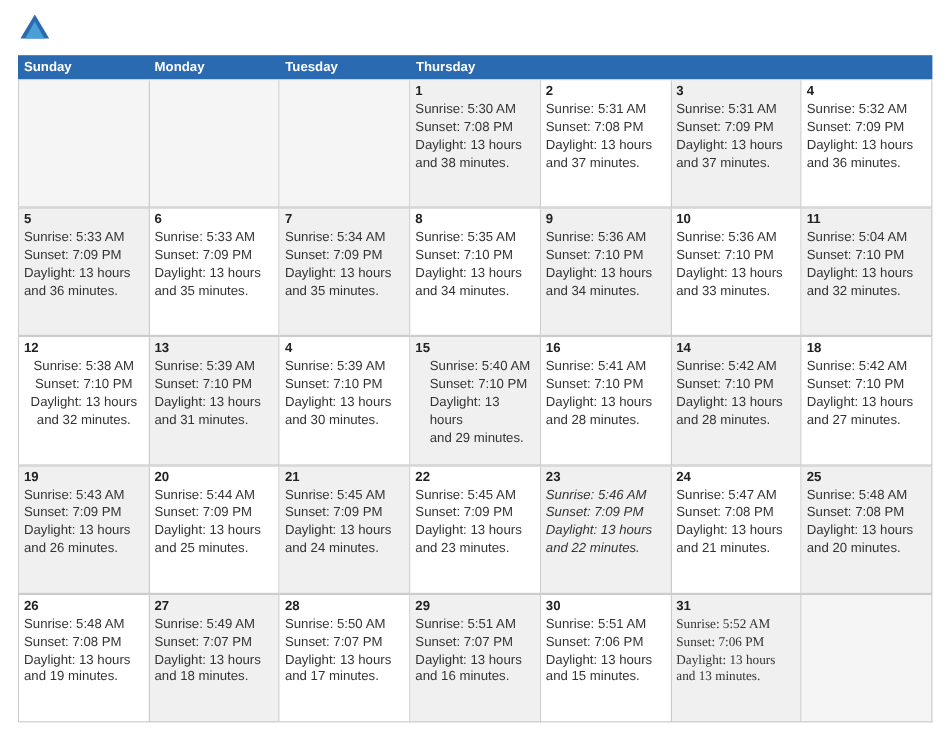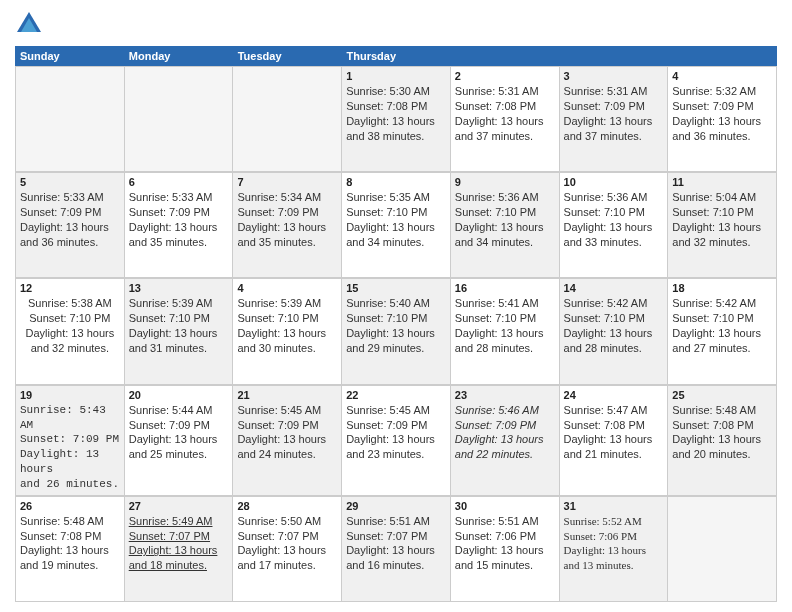--- a/index.html
+++ b/index.html
@@ -246,21 +246,21 @@
           </div>
           <div class="cal-cell">
             <div class="day-num">4</div>
             <div class="day-info" style="white-space: pre-line;">Sunrise: 5:39 AM
 Sunset: 7:10 PM
 Daylight: 13 hours
 and 30 minutes.</div>
           </div>
           <div class="cal-cell shaded">
             <div class="day-num">15</div>
-            <div class="day-info" style="white-space: pre-line;">Sunrise: 5:40 AM
+            <div class="day-info" style="white-space: pre-line; margin-left: 12px;">Sunrise: 5:40 AM
 Sunset: 7:10 PM
 Daylight: 13 hours
 and 29 minutes.</div>
           </div>
           <div class="cal-cell">
             <div class="day-num">16</div>
             <div class="day-info" style="white-space: pre-line;">Sunrise: 5:41 AM
 Sunset: 7:10 PM
 Daylight: 13 hours
 and 28 minutes.</div>
@@ -276,21 +276,21 @@
             <div class="day-num">18</div>
             <div class="day-info" style="white-space: pre-line;">Sunrise: 5:42 AM
 Sunset: 7:10 PM
 Daylight: 13 hours
 and 27 minutes.</div>
           </div>
         </div>
         <div class="cal-week">
           <div class="cal-cell shaded">
             <div class="day-num">19</div>
-            <div class="day-info" style="white-space: pre-line; font-family: Liberation Mono, monospace;">Sunrise: 5:43 AM
+            <div class="day-info" style="white-space: pre-line;">Sunrise: 5:43 AM
 Sunset: 7:09 PM
 Daylight: 13 hours
 and 26 minutes.</div>
           </div>
           <div class="cal-cell">
             <div class="day-num">20</div>
             <div class="day-info" style="white-space: pre-line;">Sunrise: 5:44 AM
 Sunset: 7:09 PM
 Daylight: 13 hours
 and 25 minutes.</div>
@@ -334,21 +334,21 @@
         <div class="cal-week">
           <div class="cal-cell">
             <div class="day-num">26</div>
             <div class="day-info" style="white-space: pre-line;">Sunrise: 5:48 AM
 Sunset: 7:08 PM
 Daylight: 13 hours
 and 19 minutes.</div>
           </div>
           <div class="cal-cell shaded">
             <div class="day-num">27</div>
-            <div class="day-info" style="white-space: pre-line; text-decoration: underline;">Sunrise: 5:49 AM
+            <div class="day-info" style="white-space: pre-line;">Sunrise: 5:49 AM
 Sunset: 7:07 PM
 Daylight: 13 hours
 and 18 minutes.</div>
           </div>
           <div class="cal-cell">
             <div class="day-num">28</div>
             <div class="day-info" style="white-space: pre-line;">Sunrise: 5:50 AM
 Sunset: 7:07 PM
 Daylight: 13 hours
 and 17 minutes.</div>

